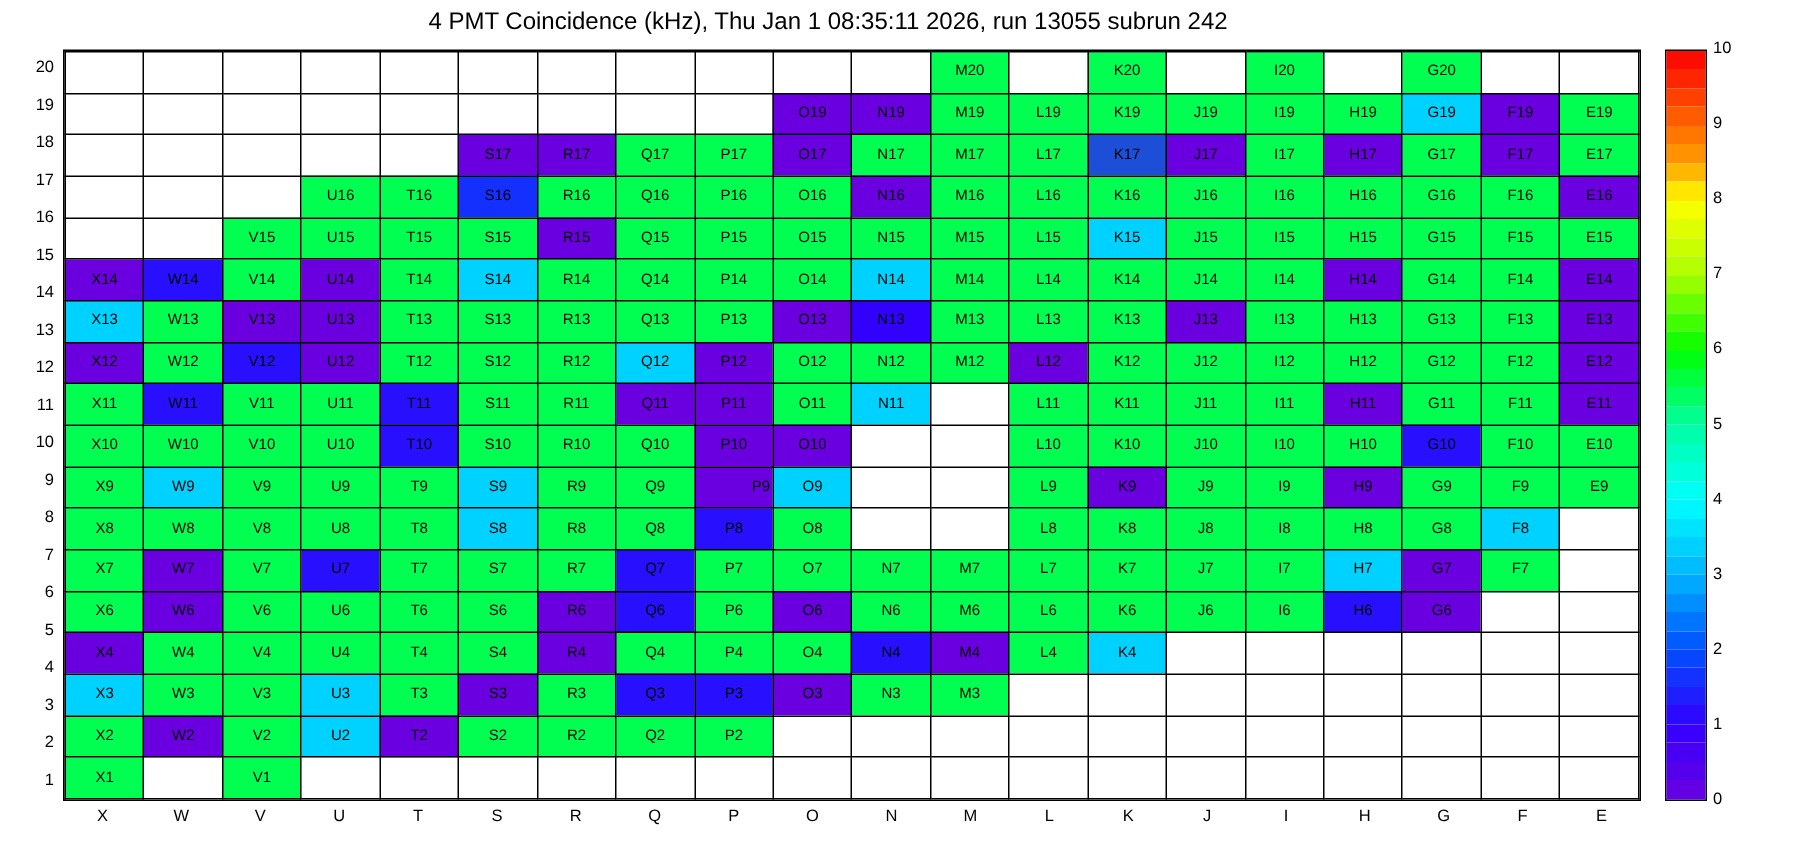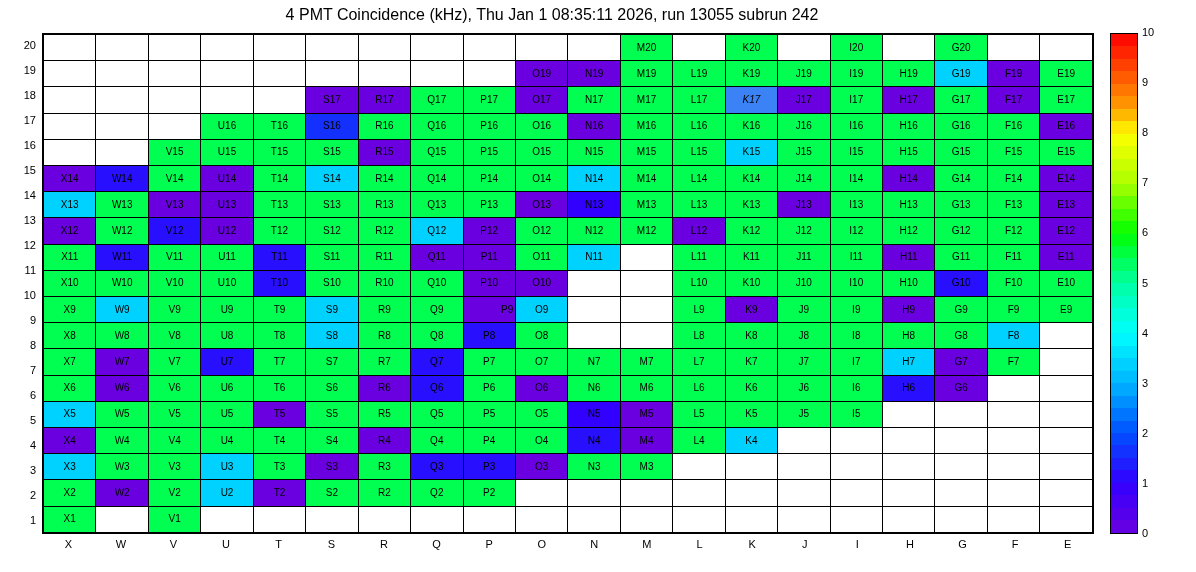--- a/index.html
+++ b/index.html
@@ -77,21 +77,21 @@
             <td style="background: rgb(255, 255, 255);"></td>
             <td style="background: rgb(255, 255, 255);"></td>
             <td style="background: rgb(106, 0, 224);">S17</td>
             <td style="background: rgb(106, 0, 224);">R17</td>
             <td style="background: rgb(0, 255, 80);">Q17</td>
             <td style="background: rgb(0, 255, 80);">P17</td>
             <td style="background: rgb(106, 0, 224);">O17</td>
             <td style="background: rgb(0, 255, 80);">N17</td>
             <td style="background: rgb(0, 255, 80);">M17</td>
             <td style="background: rgb(0, 255, 80);">L17</td>
-            <td style="background: #3b82f6; font-style: italic;">K17</td>
+            <td style="background: #1d4ed8;">K17</td>
             <td style="background: rgb(106, 0, 224);">J17</td>
             <td style="background: rgb(0, 255, 80);">I17</td>
             <td style="background: rgb(106, 0, 224);">H17</td>
             <td style="background: rgb(0, 255, 80);">G17</td>
             <td style="background: rgb(106, 0, 224);">F17</td>
             <td style="background: rgb(0, 255, 80);">E17</td>
           </tr>
           <tr>
             <td style="background: rgb(255, 255, 255);"></td>
             <td style="background: rgb(255, 255, 255);"></td>
@@ -324,42 +324,20 @@
             <td style="background: rgb(0, 255, 80);">P6</td>
             <td style="background: rgb(106, 0, 224);">O6</td>
             <td style="background: rgb(0, 255, 80);">N6</td>
             <td style="background: rgb(0, 255, 80);">M6</td>
             <td style="background: rgb(0, 255, 80);">L6</td>
             <td style="background: rgb(0, 255, 80);">K6</td>
             <td style="background: rgb(0, 255, 80);">J6</td>
             <td style="background: rgb(0, 255, 80);">I6</td>
             <td style="background: rgb(40, 16, 255);">H6</td>
             <td style="background: rgb(106, 0, 224);">G6</td>
-            <td style="background: rgb(255, 255, 255);"></td>
-            <td style="background: rgb(255, 255, 255);"></td>
-          </tr>
-          <tr>
-            <td style="background: rgb(0, 210, 255);">X5</td>
-            <td style="background: rgb(0, 255, 80);">W5</td>
-            <td style="background: rgb(0, 255, 80);">V5</td>
-            <td style="background: rgb(0, 255, 80);">U5</td>
-            <td style="background: rgb(106, 0, 224);">T5</td>
-            <td style="background: rgb(0, 255, 80);">S5</td>
-            <td style="background: rgb(0, 255, 80);">R5</td>
-            <td style="background: rgb(0, 255, 80);">Q5</td>
-            <td style="background: rgb(0, 255, 80);">P5</td>
-            <td style="background: rgb(0, 255, 80);">O5</td>
-            <td style="background: rgb(50, 0, 255);">N5</td>
-            <td style="background: rgb(106, 0, 224);">M5</td>
-            <td style="background: rgb(0, 255, 80);">L5</td>
-            <td style="background: rgb(0, 255, 80);">K5</td>
-            <td style="background: rgb(0, 255, 80);">J5</td>
-            <td style="background: rgb(0, 255, 80);">I5</td>
-            <td style="background: rgb(255, 255, 255);"></td>
-            <td style="background: rgb(255, 255, 255);"></td>
             <td style="background: rgb(255, 255, 255);"></td>
             <td style="background: rgb(255, 255, 255);"></td>
           </tr>
           <tr>
             <td style="background: rgb(106, 0, 224);">X4</td>
             <td style="background: rgb(0, 255, 80);">W4</td>
             <td style="background: rgb(0, 255, 80);">V4</td>
             <td style="background: rgb(0, 255, 80);">U4</td>
             <td style="background: rgb(0, 255, 80);">T4</td>
             <td style="background: rgb(0, 255, 80);">S4</td>

